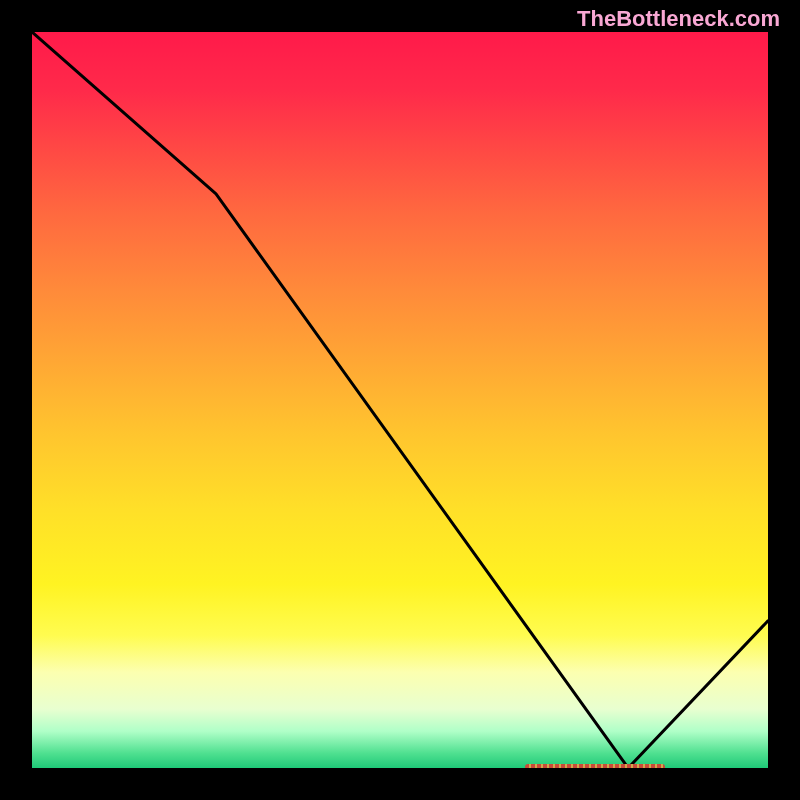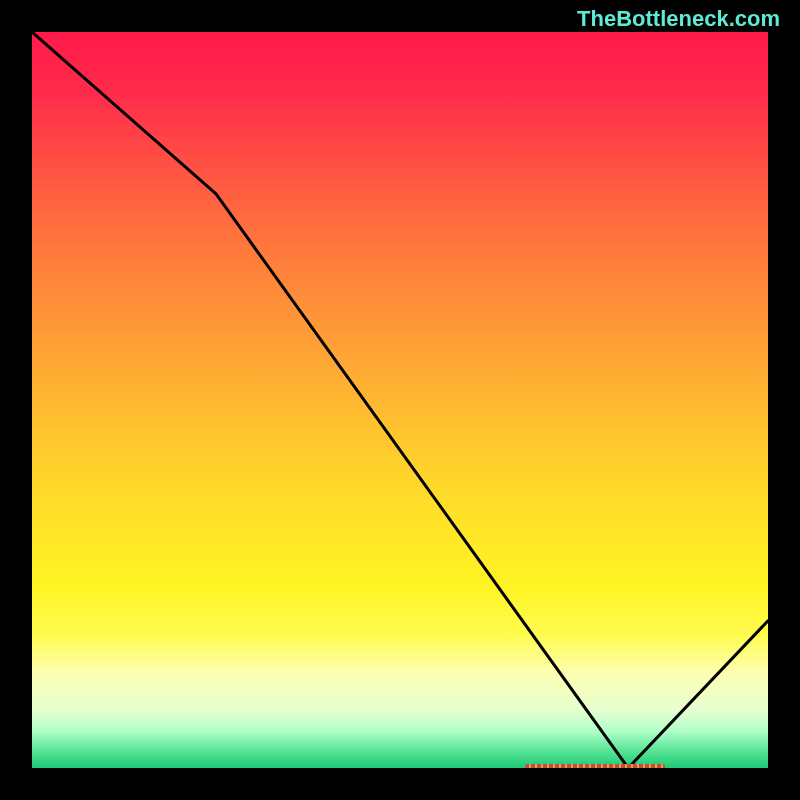--- a/index.html
+++ b/index.html
@@ -7,21 +7,21 @@
     width: 800px;
     height: 800px;
     background: #000;
     position: relative;
     font-family: Arial, sans-serif;
   }
   .watermark {
     position: absolute;
     top: 6px;
     right: 20px;
-    color: #5eead4;
+    color: #f9a8d4;
     font-size: 22px;
     font-weight: bold;
     z-index: 10;
   }
   .plot-area {
     position: absolute;
     left: 32px;
     top: 32px;
     width: 736px;
     height: 736px;

